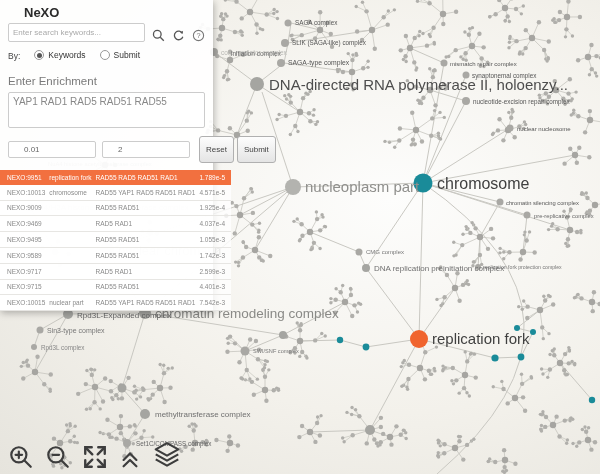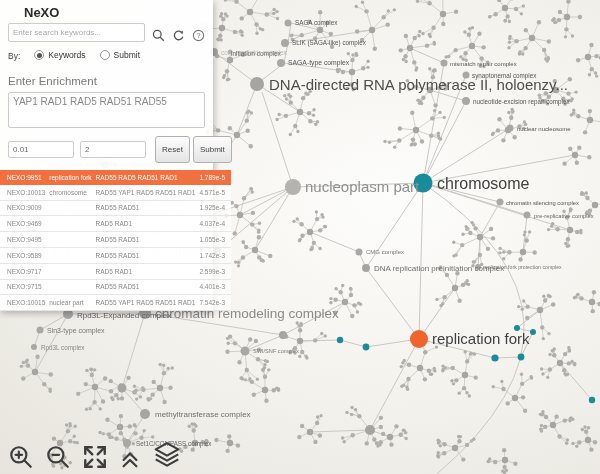--- a/index.html
+++ b/index.html
@@ -37,21 +37,21 @@
   }
   .te-heading{margin:13px 8px 0;font-size:11.5px;color:#7a7a7a;}
   .query-area{
     display:block;margin:5px 8px 0;width:calc(100% - 26px);height:28px;
     border:1px solid #ccc;border-radius:2px;font-size:10px;color:#888;
     padding:3px 4px;resize:none;font-family:"Liberation Sans",sans-serif;outline:none;background:#fff;
   }
   .inputs-row{display:flex;align-items:center;margin:8px 8px 7px;}
   .small-input{
     height:13px;border:1px solid #ccc;border-radius:2px;font-size:8px;color:#666;
-    padding:1px 4px;margin-right:6px;outline:none;background:#fff;
+    padding:1px 15px;margin-right:6px;outline:none;background:#fff;
   }
   .small-input.w1{width:56px;}
   .small-input.w2{width:56px;}
   .btn{
     font-size:8px;color:#444;padding:8px 6px;margin-left:3px;cursor:pointer;
     border:1px solid #b0b0b0;border-radius:3px;
     background:linear-gradient(#fdfdfd,#e4e4e4);
     font-family:"Liberation Sans",sans-serif;
   }
   table.results{width:100%;border-collapse:collapse;font-size:6.5px;}

